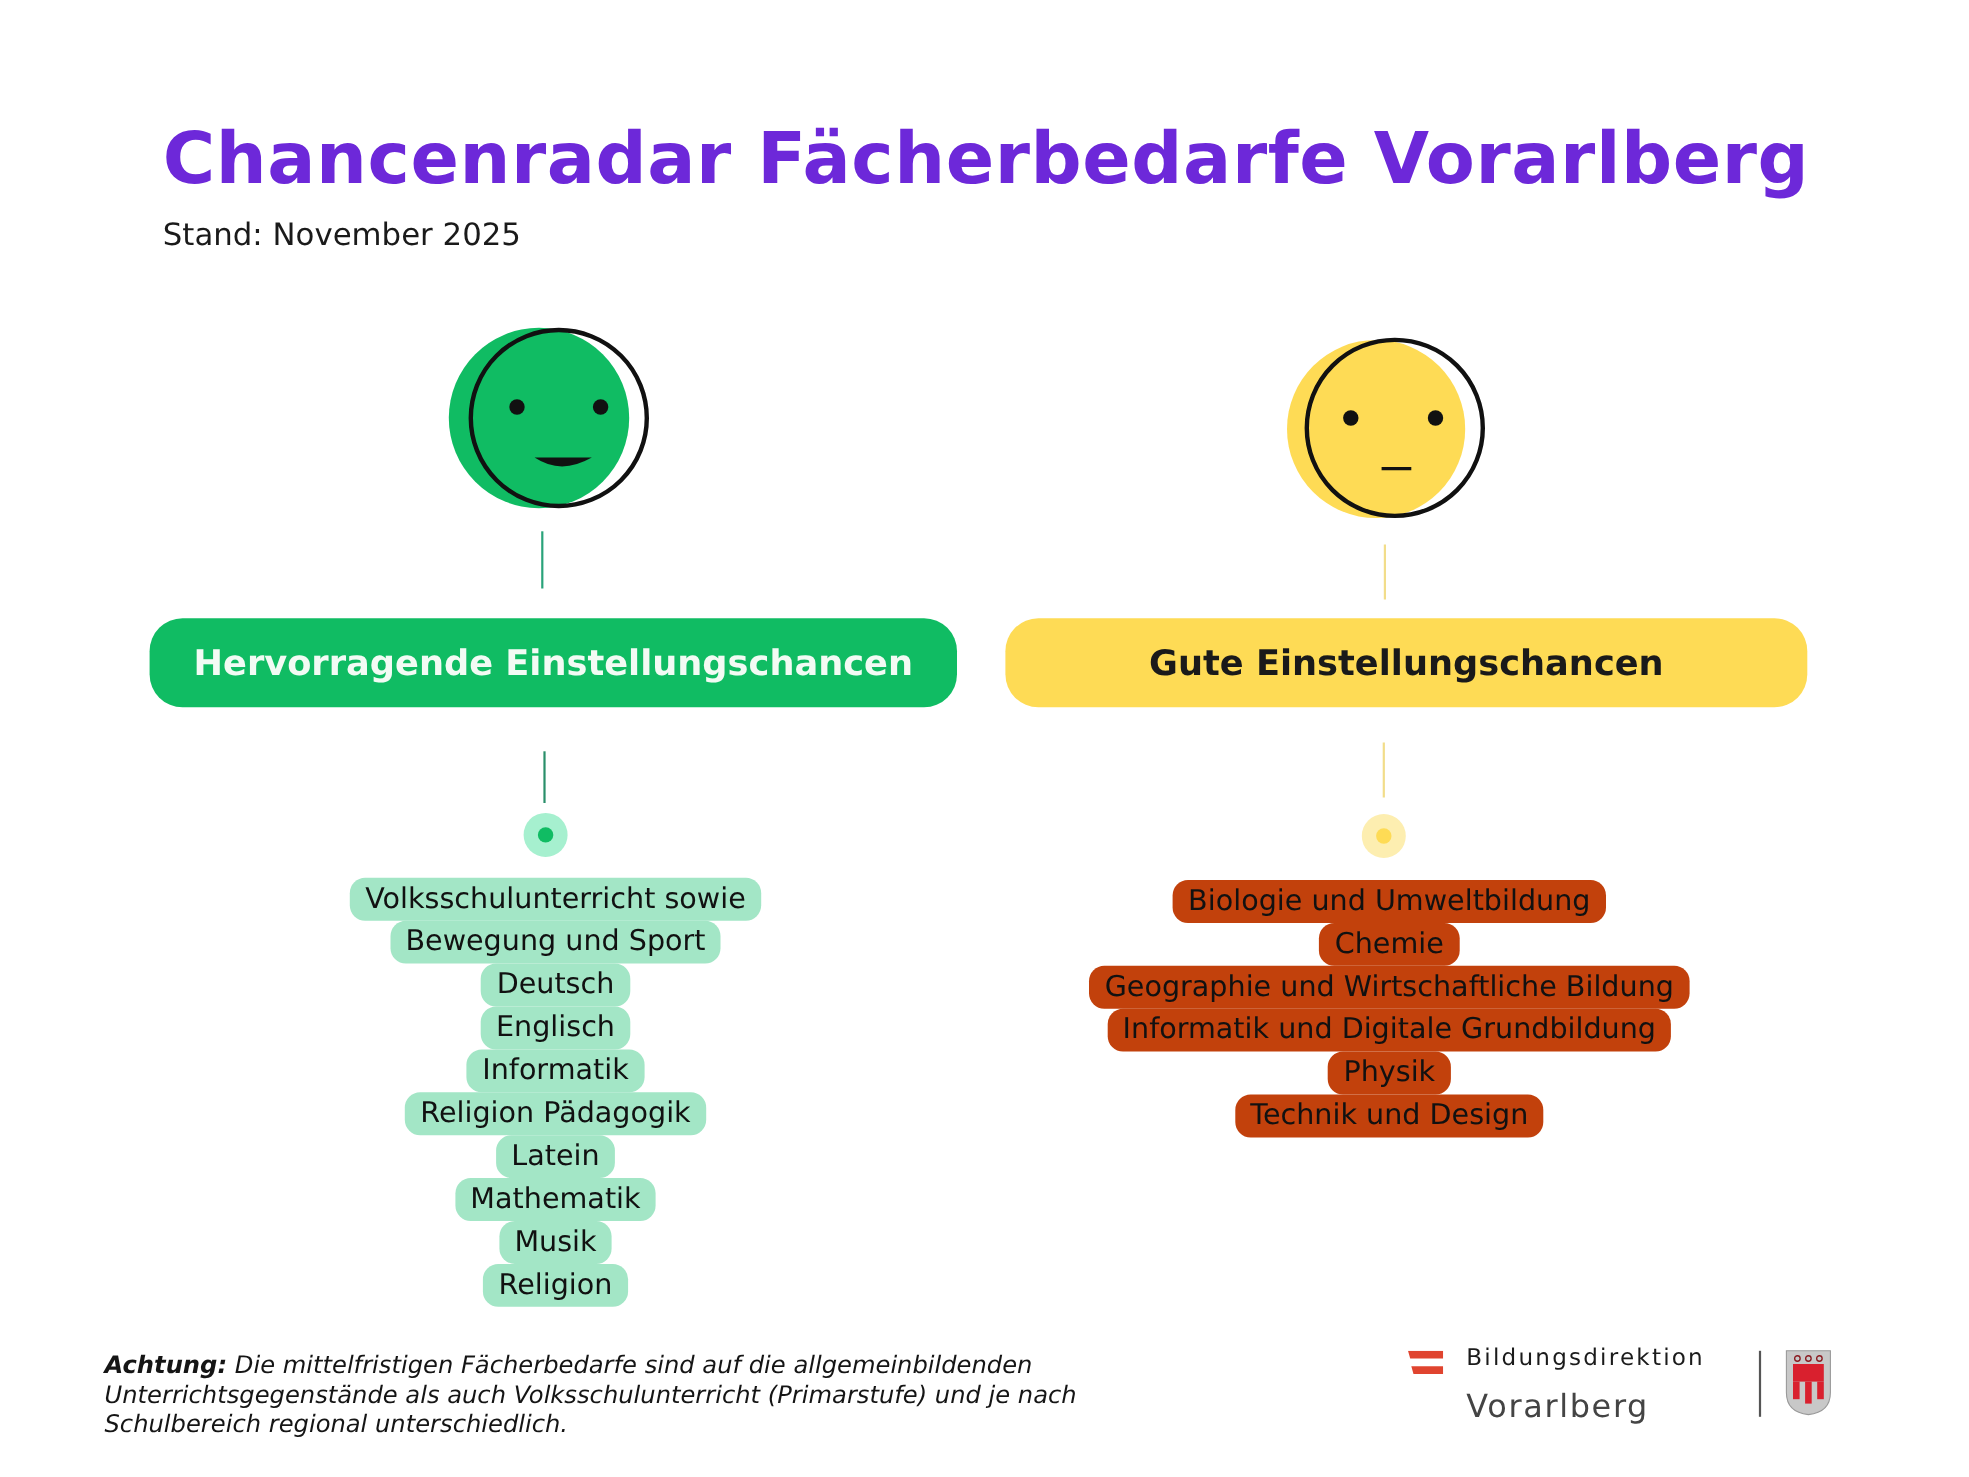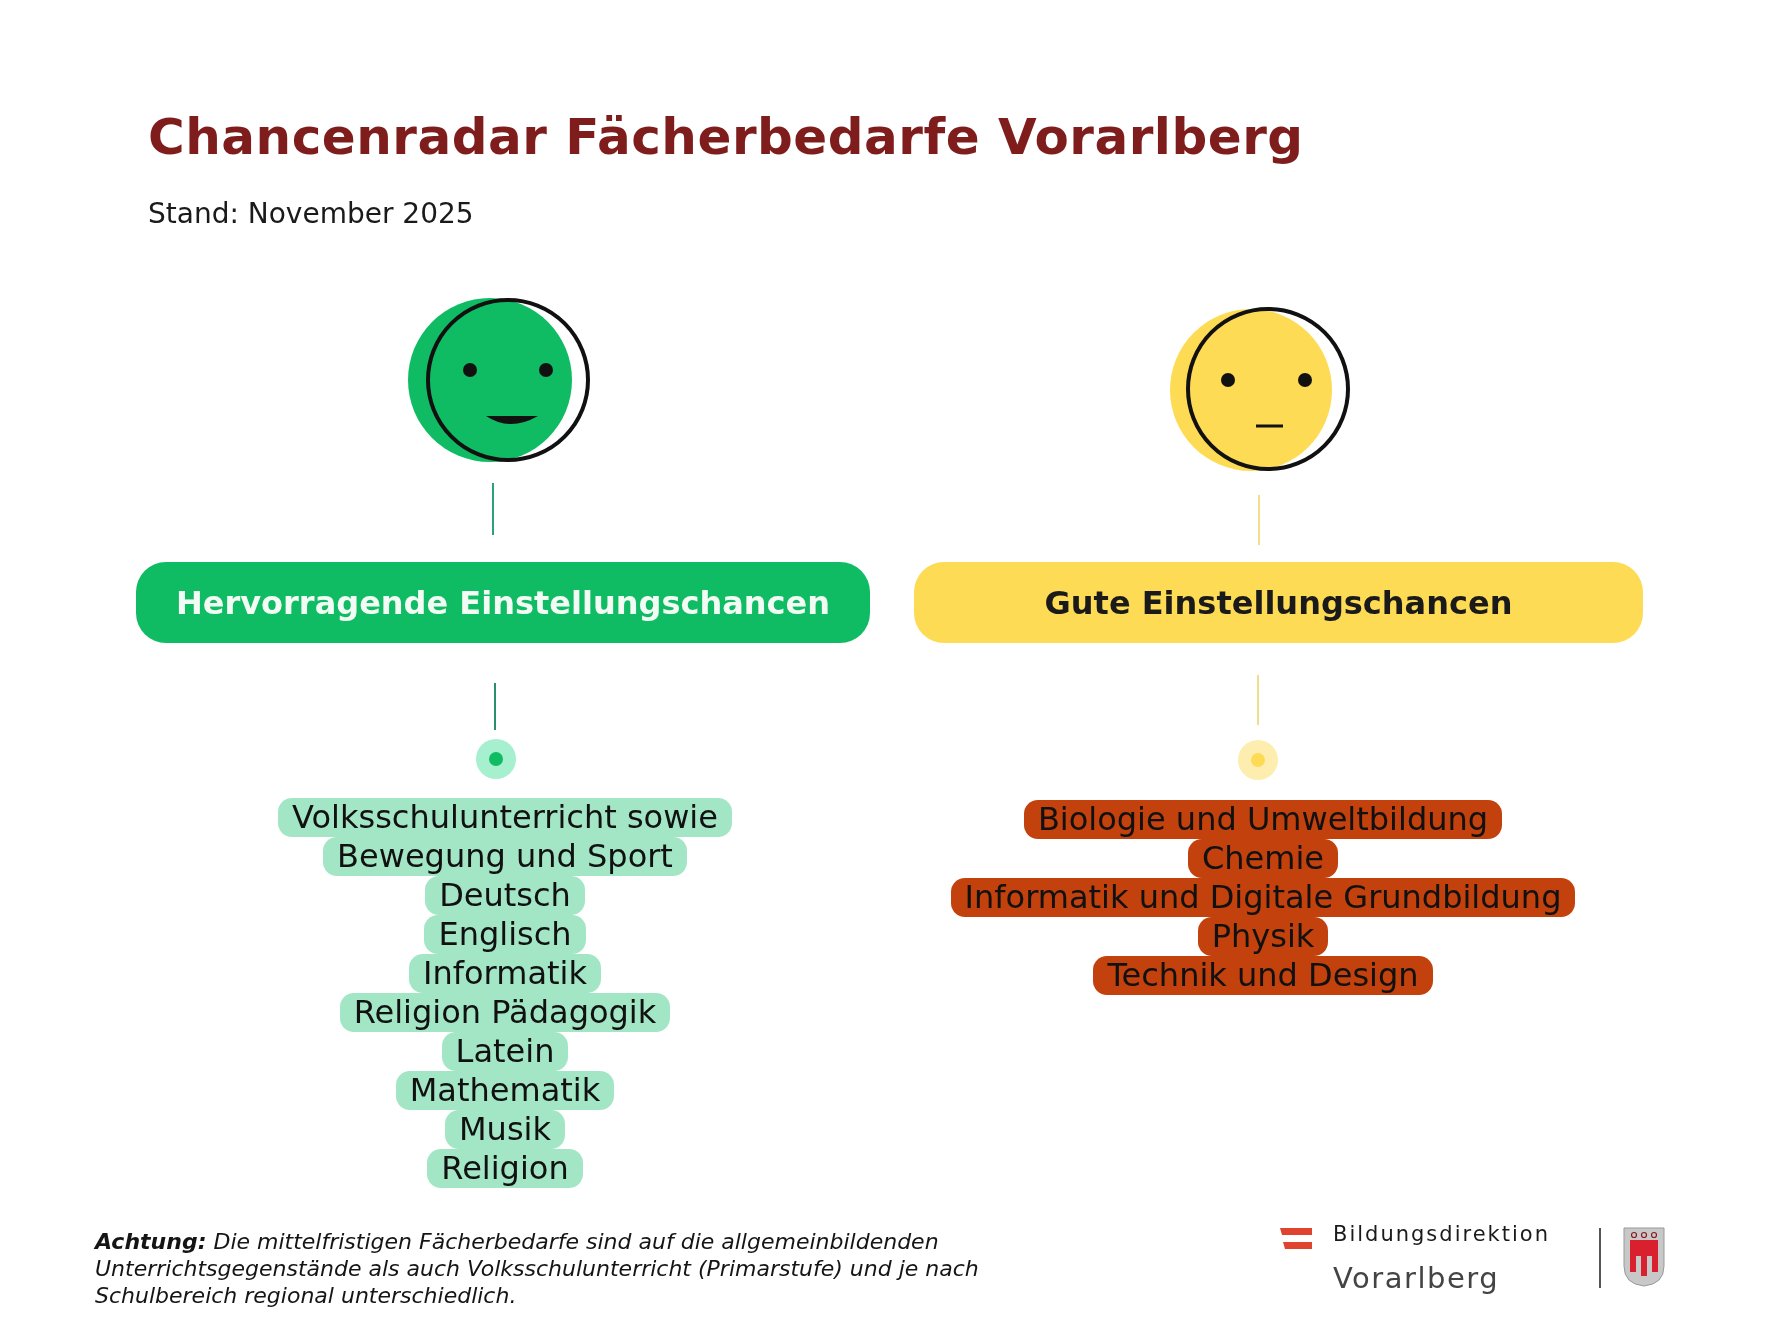--- a/index.html
+++ b/index.html
@@ -2,41 +2,41 @@
 <html><head>
 <meta charset="utf-8">
 <style>
   html, body { margin: 0; padding: 0; }
   body {
     width: 1790px; height: 1343px; position: relative; overflow: hidden;
     background: #ffffff; font-family: "Liberation Sans", "DejaVu Sans", sans-serif; color: #111;
   }
   .abs { position: absolute; }
   .title {
-    left: 148px; top: 112px; font-size: 50px; font-weight: 700; letter-spacing: 0.5px;
-    font-family: "DejaVu Sans", sans-serif; color: #7f1d1d; white-space: nowrap; line-height: 1;
+    left: 148px; top: 112px; font-size: 65px; font-weight: 700; letter-spacing: 0.5px;
+    font-family: "DejaVu Sans", sans-serif; color: #6d28d9; white-space: nowrap; line-height: 1;
   }
   .subtitle {
     left: 148px; top: 197px; font-size: 28px; color: #1a1a1a; white-space: nowrap;
     font-family: "DejaVu Sans", sans-serif;
   }
   .face { width: 200px; height: 200px; }
   .face svg { width: 200px; height: 200px; display: block; }
   .vline { width: 2px; }
   .pill {
     height: 81px; border-radius: 30px; display: flex; align-items: center; justify-content: center;
     font-size: 32px; font-weight: 700; font-family: "DejaVu Sans", sans-serif; white-space: nowrap;
   }
   .pill-green { left: 136px; top: 562px; width: 734px; background: #10bc63; color: #f2fbf4; }
   .pill-yellow { left: 914px; top: 562px; width: 729px; background: #fedb55; color: #1a1a1a; }
   .dot { width: 40px; height: 40px; border-radius: 50%; display: flex; align-items: center; justify-content: center; }
   .dot .inner { width: 14px; height: 14px; border-radius: 50%; }
   .list {
     display: flex; flex-direction: column; align-items: center;
-    font-family: "DejaVu Sans", sans-serif; font-size: 32px; line-height: 39px;
+    font-family: "DejaVu Sans", sans-serif; font-size: 26px; line-height: 39px;
   }
   .list .item {
     padding: 0 14px; border-radius: 14px; white-space: nowrap; color: #111;
   }
   .list-green .item { background: #a3e6c6; }
   .list-yellow .item { background: #c2410c; }
   .footnote {
     left: 95px; top: 1228px; width: 1000px; font-size: 22px; line-height: 27px; font-style: italic;
     font-family: "DejaVu Sans", sans-serif; color: #151515;
   }
@@ -98,20 +98,21 @@
   <div class="item">Religion Pädagogik</div>
   <div class="item">Latein</div>
   <div class="item">Mathematik</div>
   <div class="item">Musik</div>
   <div class="item">Religion</div>
 </div>
 
 <div class="abs list list-yellow" style="left:900px; width:726px; top:800px;">
   <div class="item">Biologie und Umweltbildung</div>
   <div class="item">Chemie</div>
+  <div class="item">Geographie und Wirtschaftliche Bildung</div>
   <div class="item">Informatik und Digitale Grundbildung</div>
   <div class="item">Physik</div>
   <div class="item">Technik und Design</div>
 </div>
 
 <div class="abs footnote"><b>Achtung:</b><span> Die mittelfristigen Fächerbedarfe sind auf die allgemeinbildenden Unterrichtsgegenstände als auch Volksschulunterricht (Primarstufe) und je nach Schulbereich regional unterschiedlich.</span></div>
 
 <div class="abs logo-stripes">
   <svg viewBox="0 0 32 22" width="32" height="22">
     <polygon points="0,0 32,0 32,7 2,7" fill="#e0442f"></polygon>

